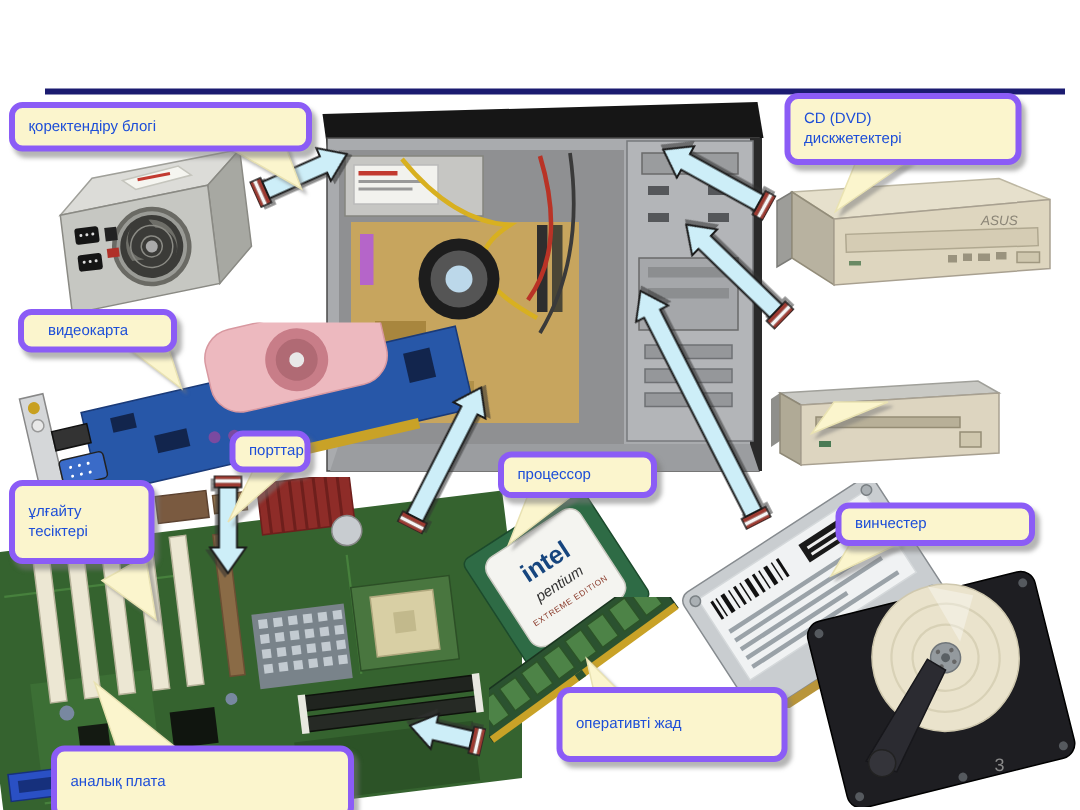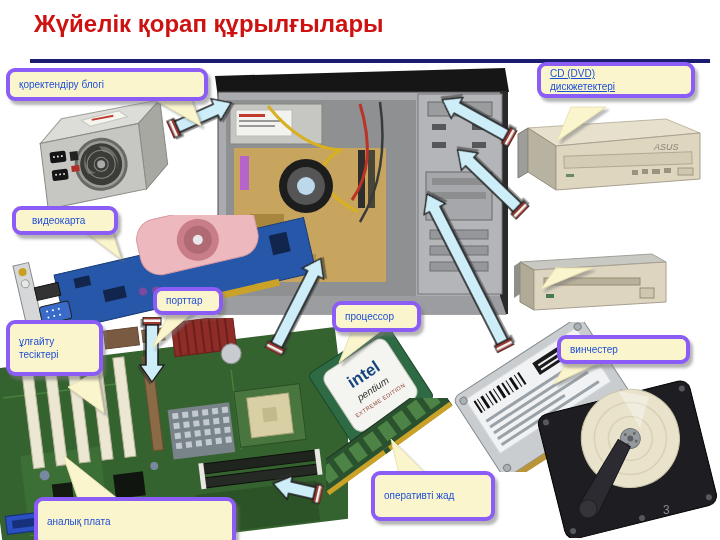--- a/index.html
+++ b/index.html
@@ -11,35 +11,34 @@
   .photo{position:absolute;z-index:1;}
   .photo2{position:absolute;z-index:2;}
   .arrow{position:absolute;z-index:3;transform-origin:0 50%;
          filter:drop-shadow(2px 2px 0 rgba(50,50,50,.55));}
   #tails{position:absolute;left:0;top:0;z-index:4;pointer-events:none;}
   .callout{position:absolute;z-index:5;background:#fbf5cd;border:4px solid #8b5cf6;border-radius:9px;
            box-shadow:3px 4px 3px rgba(120,120,120,.55);color:#1d4ed8;font-size:10px;line-height:1.32;
            padding:4px 9px;white-space:pre-line;box-sizing:border-box;display:flex;align-items:center;}
   .c-power{left:6px;top:68px;width:202px;height:33px;}
   .c-video{left:12px;top:206px;width:106px;height:29px;padding-left:16px;}
-  .c-ports{left:153px;top:287px;width:70px;height:28px;}
+  .c-ports{left:153px;top:287px;width:54px;height:28px;}
   .c-slots{left:6px;top:320px;width:97px;height:56px;}
   .c-mobo{left:34px;top:497px;width:202px;height:50px;}
-  .c-cpu{left:332px;top:301px;width:89px;height:31px;text-align:right;}
-  .c-ram{left:371px;top:471px;width:124px;height:50px;}
-  .c-cd{left:537px;top:62px;width:158px;height:36px;text-decoration:underline;}
+  .c-cpu{left:332px;top:301px;width:106px;height:31px;text-align:right;}
+  .c-ram{left:371px;top:458px;width:154px;height:50px;}
+  .c-cd{left:523px;top:62px;width:158px;height:48px;}
   .c-floppy{left:529px;top:193px;width:160px;height:79px;}
   .c-hdd{left:557px;top:335px;width:133px;height:29px;align-items:flex-end;}
 </style>
 </head>
 <body>
 
 <div id="slide">
 
-  <div id="title">Жүйелік қорап құрылғылары</div>
   <div id="divider"></div>
 
   <svg class="photo" style="left:210px;top:64px" width="305" height="260" viewBox="0 0 305 260">
     <polygon points="5,12 295,4 299,28 8,34" fill="#161616"></polygon>
     <rect x="8" y="28" width="288" height="222" fill="#a9abae" stroke="#4a4a4a"></rect>
     <rect x="290" y="28" width="8" height="222" fill="#2a2a2a"></rect>
     <rect x="16" y="36" width="190" height="196" fill="#8f9092"></rect>
     <rect x="20" y="40" width="92" height="40" fill="#c6c6c3" stroke="#85857f"></rect>
     <rect x="26" y="46" width="56" height="26" fill="#f2f2ee" stroke="#bbb"></rect>
     <rect x="29" y="50" width="26" height="3" fill="#c23a30"></rect>

